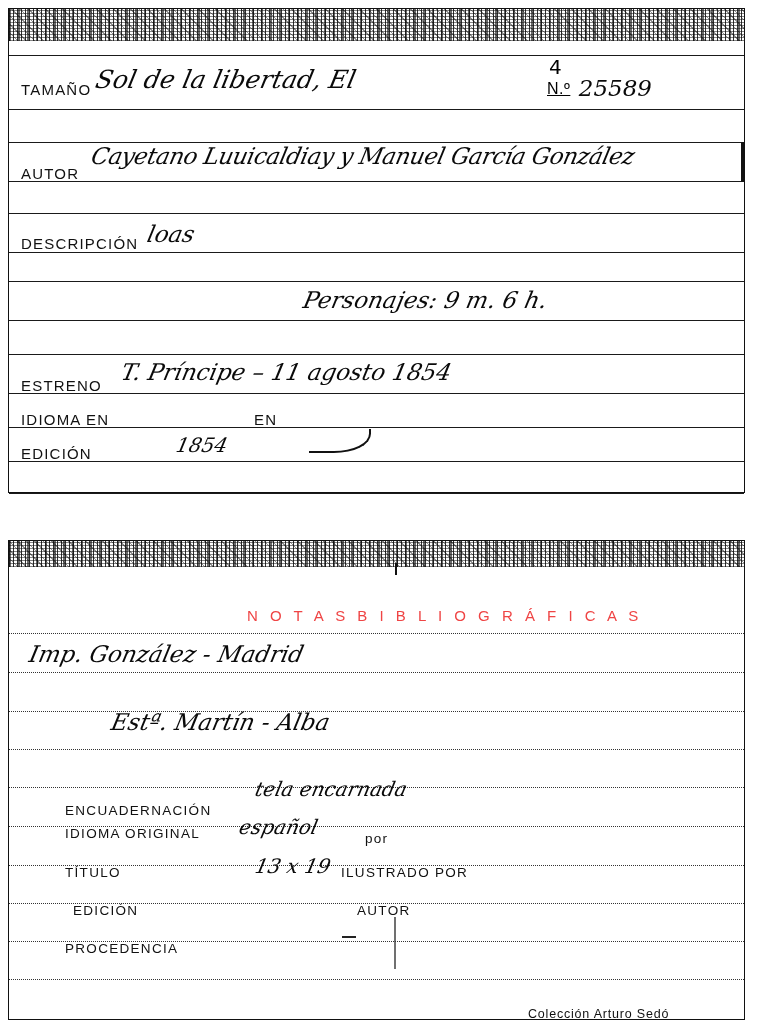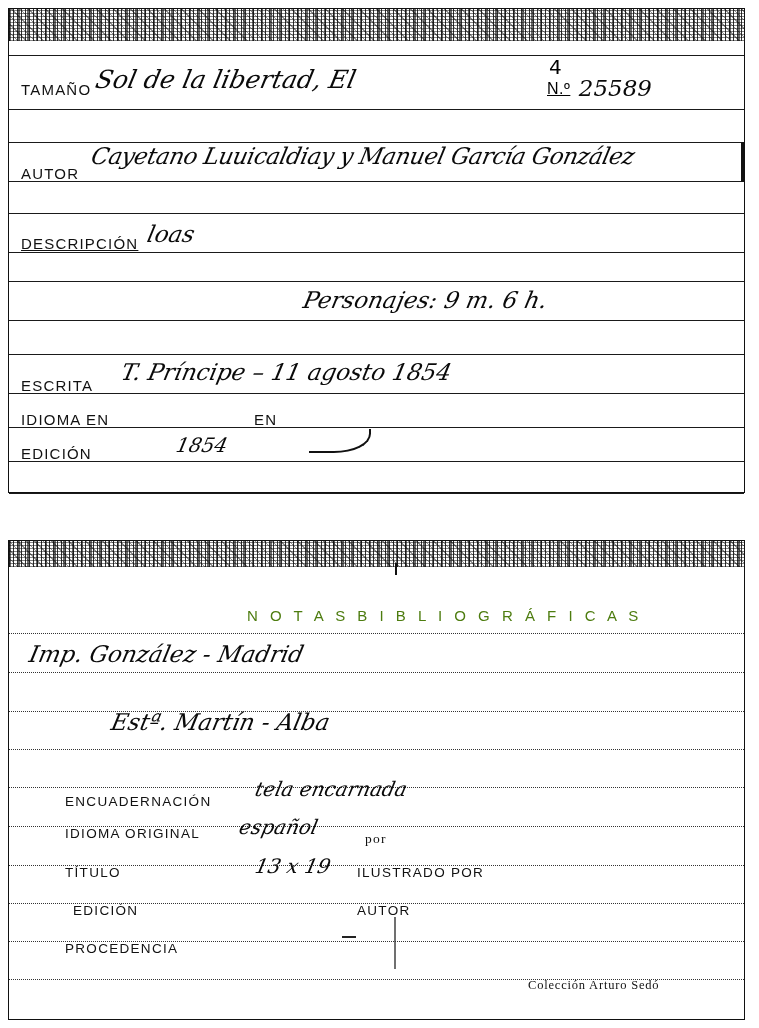--- a/index.html
+++ b/index.html
@@ -71,21 +71,21 @@
     white-space: nowrap;
   }
   .label.small {
     font-size: 13.5px;
     letter-spacing: 1.3px;
   }
   .heading {
     position: absolute;
     font-size: 15px;
     letter-spacing: 4px;
-    color: #4d7c0f;
+    color: #ef4444;
     white-space: nowrap;
   }
   .footer-note {
     position: absolute;
     font-size: 12.5px;
     letter-spacing: 0.8px;
     color: #111;
     white-space: nowrap;
   }
 
@@ -164,26 +164,26 @@
 
     <div class="caret-mark" style="left:540px; top:48px;">4</div>
     <div class="numbox" style="left:538px; top:64px;">
       <span class="n-pref">N.º</span>
       <span class="hand h2 skew-soft" style="position:relative; left:4px; top:2px;">25589</span>
     </div>
 
     <div class="label" style="left:12px; top:156px;">AUTOR</div>
     <div class="hand h2 skew tight" style="left:80px; top:134px;">Cayetano Luuicaldiay y Manuel García González</div>
 
-    <div class="label" style="left:12px; top:226px;text-decoration:underline;">DESCRIPCIÓN</div>
+    <div class="label" style="left:12px; top:226px;">DESCRIPCIÓN</div>
     <div class="hand h2 skew" style="left:136px; top:212px;">loas</div>
 
     <div class="hand h2 skew" style="left:292px; top:278px;">Personajes: 9 m. 6 h.</div>
 
-    <div class="label" style="left:12px; top:368px;">ESCRITA</div>
+    <div class="label" style="left:12px; top:368px;">ESTRENO</div>
     <div class="hand h2 skew" style="left:110px; top:350px;">T. Príncipe – 11 agosto 1854</div>
 
     <div class="label" style="left:12px; top:402px;">IDIOMA EN</div>
     <div class="label" style="left:245px; top:402px;">EN</div>
     <div class="rule short" style="left:378px; top:418px; width:350px;"></div>
 
     <div class="label" style="left:12px; top:436px;">EDICIÓN</div>
     <div class="hand h3 skew" style="left:165px; top:424px;">1854</div>
 
     <div class="squiggle" style="left:300px; top:420px; width:60px; height:22px;"></div>
@@ -204,35 +204,35 @@
     <div class="rule dotted" style="top:246px;"></div>
     <div class="rule dotted" style="top:285px;"></div>
     <div class="rule dotted" style="top:324px;"></div>
     <div class="rule dotted" style="top:362px;"></div>
     <div class="rule dotted" style="top:400px;"></div>
     <div class="rule dotted" style="top:438px;"></div>
 
     <div class="hand h2 skew" style="left:18px; top:100px;">Imp. González - Madrid</div>
     <div class="hand h2 skew" style="left:100px; top:168px;">Estª. Martín - Alba</div>
 
-    <div class="label small" style="left:56px; top:253px;text-align:right;">ENCUADERNACIÓN</div>
+    <div class="label small" style="left:56px; top:262px;text-align:right;">ENCUADERNACIÓN</div>
     <div class="hand h3 skew" style="left:244px; top:236px;">tela encarnada</div>
 
     <div class="label small" style="left:56px; top:285px;">IDIOMA ORIGINAL</div>
     <div class="hand h3 skew" style="left:228px; top:274px;">español</div>
-    <div class="label small" style="left:356px; top:290px;font-family:Liberation Serif, serif;">por</div>
+    <div class="label small" style="left:356px; top:290px;">por</div>
 
     <div class="label small" style="left:56px; top:324px;">TÍTULO</div>
     <div class="hand h3 skew" style="left:244px; top:313px;">13 x 19</div>
-    <div class="label small" style="left:348px; top:324px;">ILUSTRADO POR</div>
+    <div class="label small" style="left:332px; top:324px;">ILUSTRADO POR</div>
 
     <div class="label small" style="left:64px; top:362px;">EDICIÓN</div>
     <div class="label small" style="left:348px; top:362px;">AUTOR</div>
 
     <div class="label small" style="left:56px; top:400px;">PROCEDENCIA</div>
 
     <div style="position:absolute; left:333px; top:395px; width:14px; height:2px; background:#222;"></div>
     <div style="position:absolute; left:385px; top:376px; width:2px; height:52px; background:#333; opacity:.7;"></div>
   </div>
 
-  <div class="footer-note" style="left:528px; top:978px;font-family:Liberation Serif, serif;">Colección Arturo Sedó</div>
+  <div class="footer-note" style="left:528px; top:1007px;">Colección Arturo Sedó</div>
 
 </div>
 
 </body></html>

